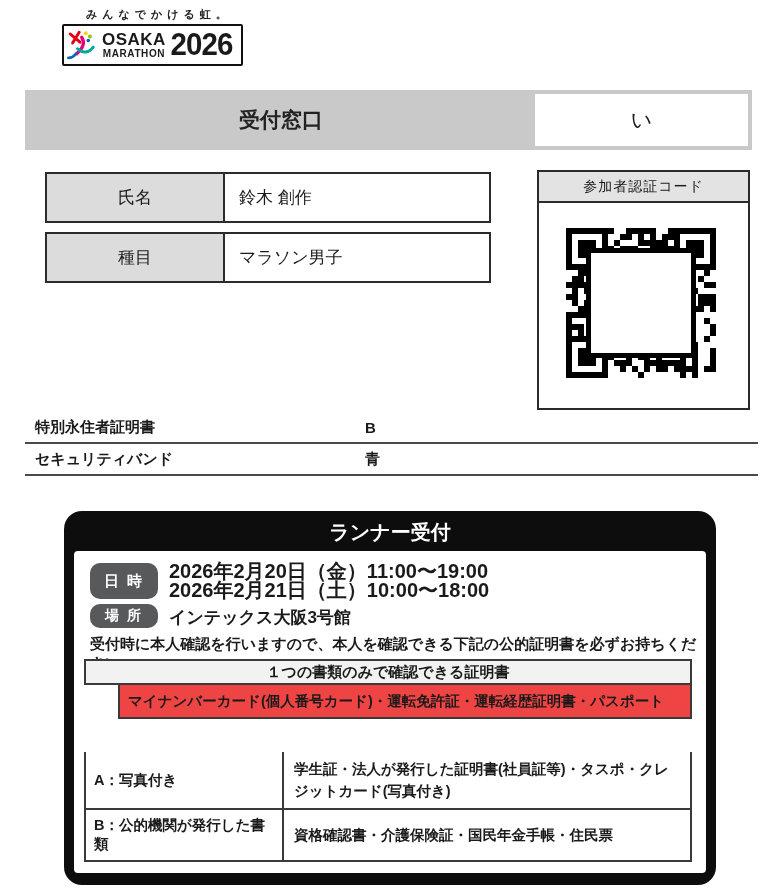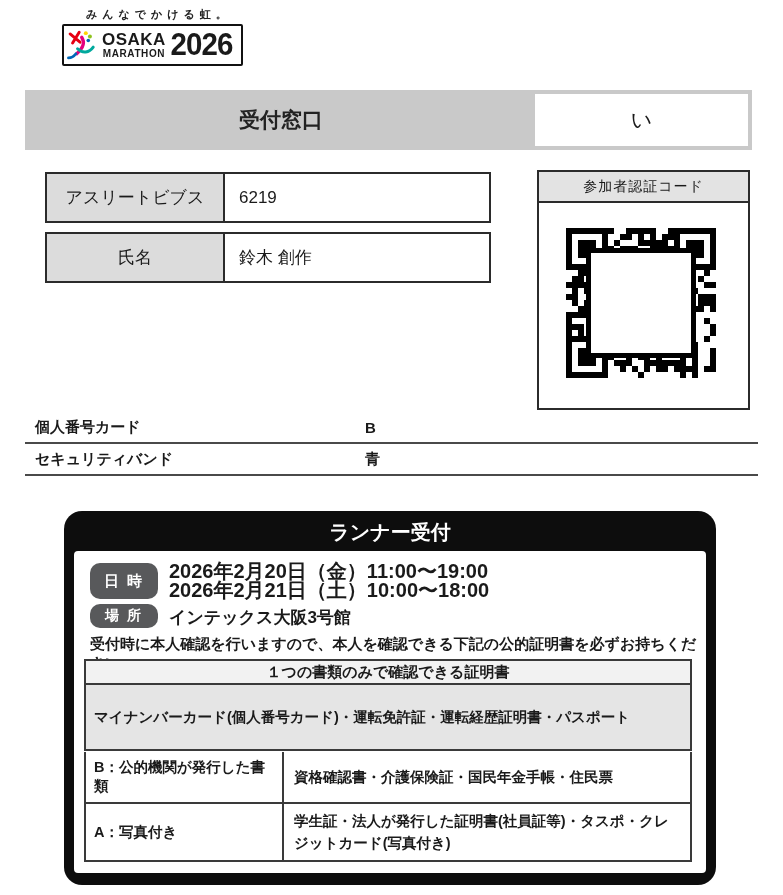--- a/index.html
+++ b/index.html
@@ -73,22 +73,22 @@
   .note { position:absolute; left:16px; top:84px; width:612px; font-size:15px; font-weight:600; }
   .doc-table { position:absolute; left:10px; width:608px; }
   .doc-table.one { top:108px; }
   .doc-table.two { top:201px; }
   .doc-header {
     border:2px solid #3a3a3a; background:#f2f2f2; height:22px;
     display:flex; align-items:center; justify-content:center; font-size:15px; font-weight:700;
   }
   .doc-table.two .doc-header { height:24px; }
   .doc-body {
-    border:2px solid #3a3a3a; border-top:none; background:#e5e5e5;
-    padding:20px 8px; font-size:14.5px; font-weight:600; line-height:24px;
+    border:2px solid #3a3a3a; border-top:none; background:#ef4444;
+    padding:4px 8px; font-size:14.5px; font-weight:600; line-height:24px;margin-left:34px;
   }
   .doc-row { display:flex; border:2px solid #3a3a3a; border-top:none; background:#fff; }
   .doc-row-label {
     width:180px; border-right:2px solid #3a3a3a; padding:6px 8px;
     display:flex; align-items:center; font-size:14.5px; font-weight:600;
   }
   .doc-row-value { flex:1; padding:6px 10px; font-size:14.5px; font-weight:600; line-height:22px; display:flex; align-items:center; }
 </style>
 </head>
 <body>
@@ -113,26 +113,26 @@
     <div class="logo-year">2026</div>
   </div>
 
   <div class="bar">
     <div class="bar-title">受付窓口</div>
     <div class="bar-window">い</div>
   </div>
 
   <div class="athlete">
     <div class="athlete-row">
-      <div class="athlete-label">アスリートビブス</div>
-      <div class="athlete-value">6219</div>
-    </div>
-    <div class="athlete-row">
       <div class="athlete-label">氏名</div>
       <div class="athlete-value">鈴木 創作</div>
+    </div>
+    <div class="athlete-row">
+      <div class="athlete-label">種目</div>
+      <div class="athlete-value">マラソン男子</div>
     </div>
   </div>
 
   <div class="qr-panel">
     <div class="qr-header">参加者認証コード</div>
     <div class="qr-wrap">
       <div class="qr-code">
           <div class="qr-cell" style="left: 0px; top: 0px; width: 6px; height: 6px;"></div>
           <div class="qr-cell" style="left: 6px; top: 0px; width: 6px; height: 6px;"></div>
           <div class="qr-cell" style="left: 12px; top: 0px; width: 6px; height: 6px;"></div>
@@ -465,21 +465,21 @@
           <div class="qr-cell" style="left: 114px; top: 144px; width: 6px; height: 6px;"></div>
           <div class="qr-cell" style="left: 126px; top: 144px; width: 6px; height: 6px;"></div>
 
       <div class="qr-mask"></div>
         </div>
     </div>
   </div>
 
   <div class="assign">
     <div class="assign-row">
-      <div class="assign-label">個人番号カード</div>
+      <div class="assign-label">特別永住者証明書</div>
       <div class="assign-value">B</div>
     </div>
     <div class="assign-row">
       <div class="assign-label">セキュリティバンド</div>
       <div class="assign-value">青</div>
     </div>
   </div>
 
   <div class="rbox">
     <div class="rbox-title">ランナー受付</div>
@@ -495,24 +495,24 @@
 
       <div class="doc-table one">
         <div class="doc-header">１つの書類のみで確認できる証明書</div>
         <div class="doc-body">
           <div>マイナンバーカード(個人番号カード)・運転免許証・運転経歴証明書・パスポート</div>
         </div>
       </div>
 
       <div class="doc-table two">
         <div class="doc-row">
+          <div class="doc-row-label">A：写真付き</div>
+          <div class="doc-row-value">学生証・法人が発行した証明書(社員証等)・タスポ・クレジットカード(写真付き)</div>
+        </div>
+        <div class="doc-row">
           <div class="doc-row-label">B：公的機関が発行した書類</div>
           <div class="doc-row-value">資格確認書・介護保険証・国民年金手帳・住民票</div>
         </div>
-        <div class="doc-row">
-          <div class="doc-row-label">A：写真付き</div>
-          <div class="doc-row-value">学生証・法人が発行した証明書(社員証等)・タスポ・クレジットカード(写真付き)</div>
-        </div>
       </div>
     </div>
   </div>
 
 </div>
 
 </body></html>

